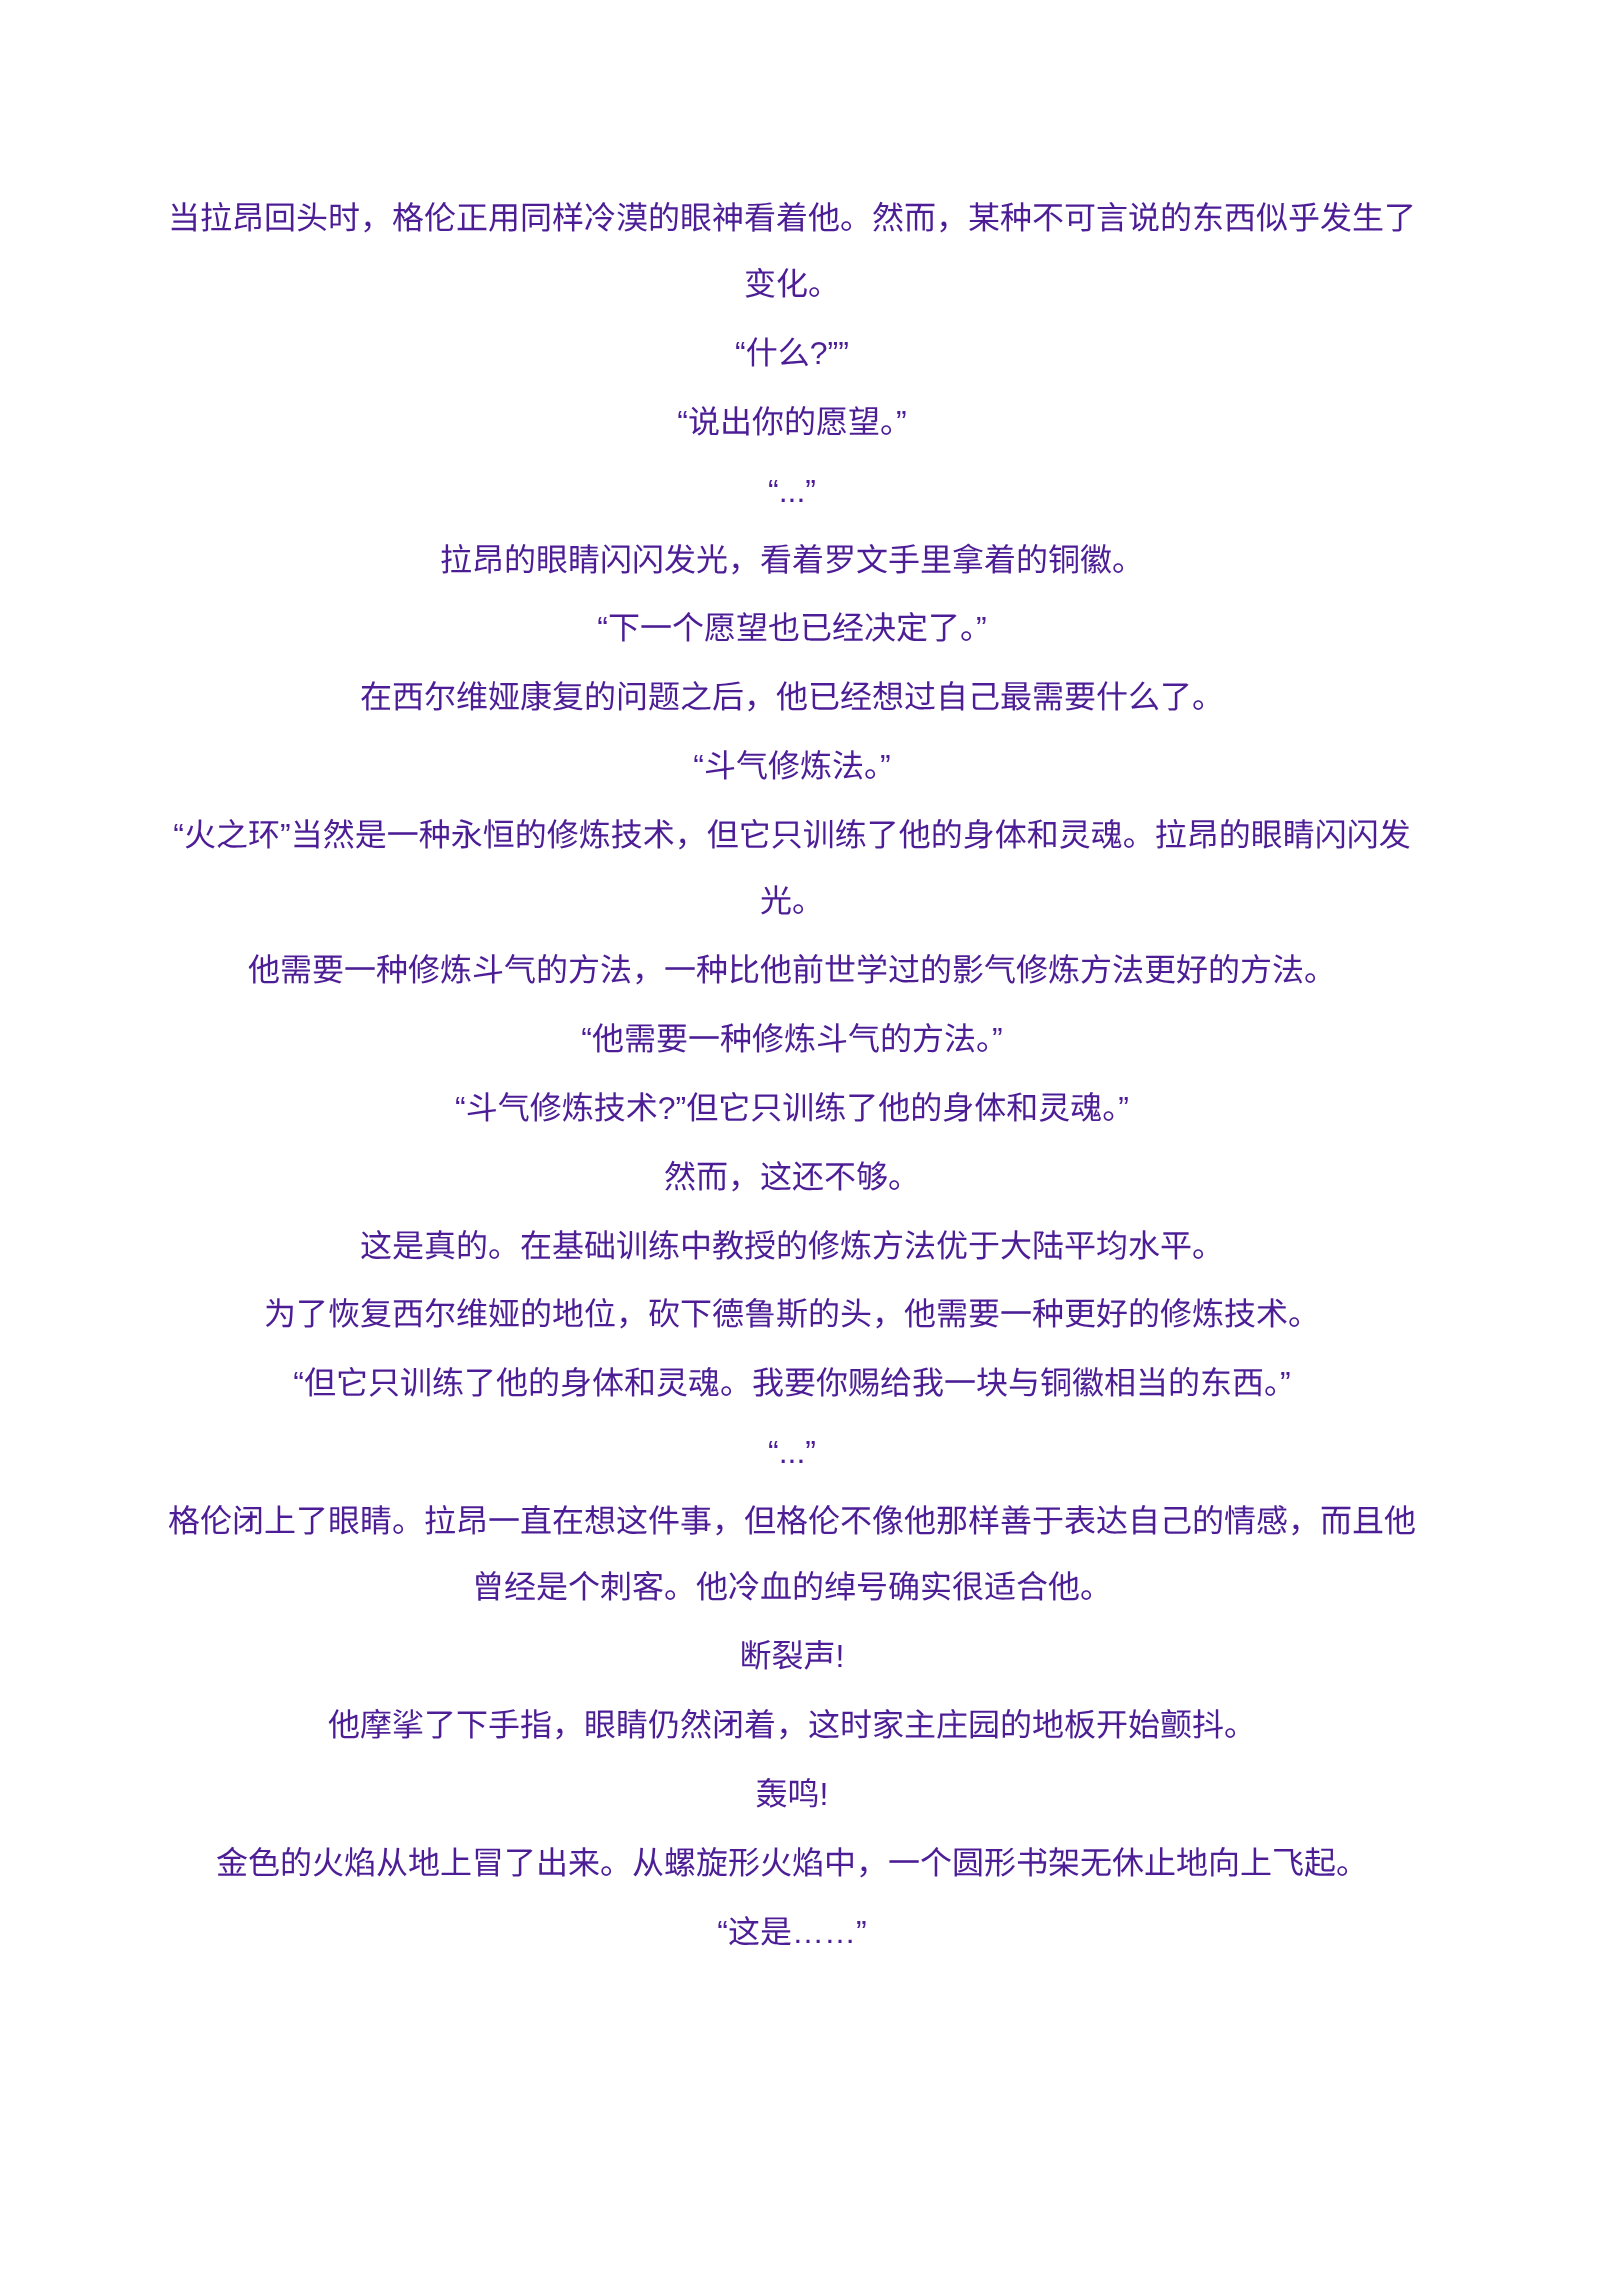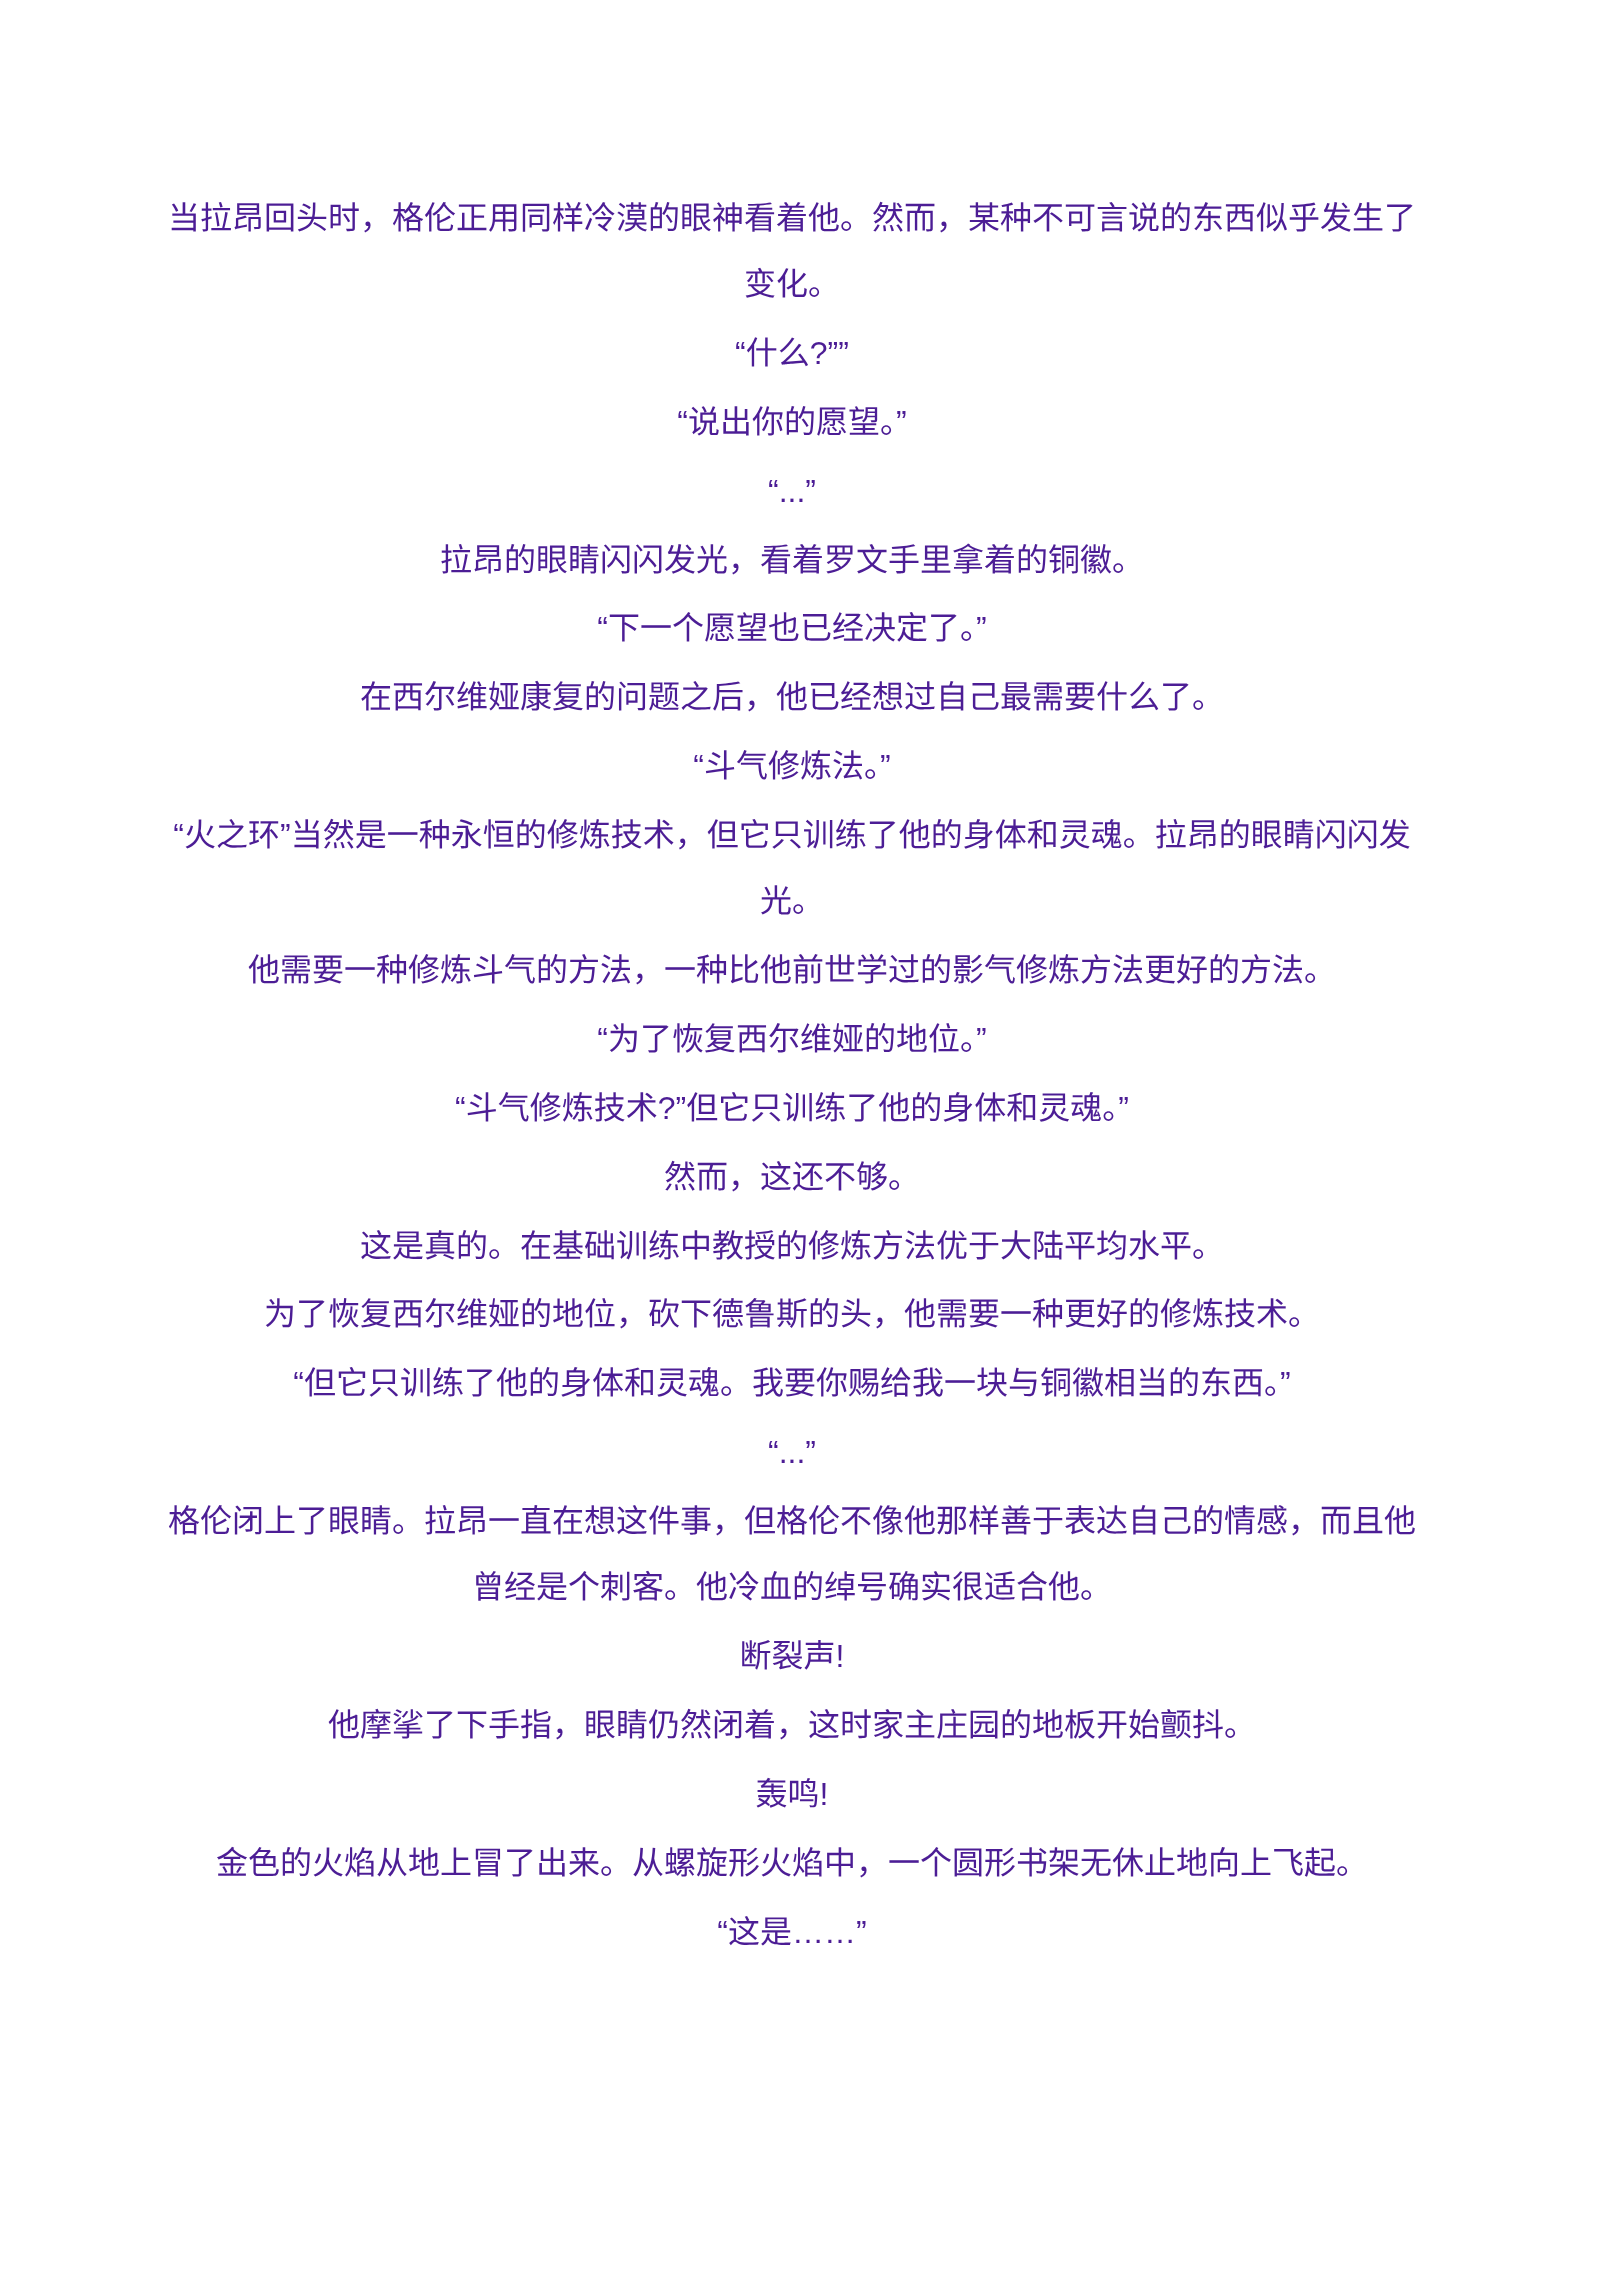--- a/index.html
+++ b/index.html
@@ -39,21 +39,21 @@
   <p>当拉昂回头时，格伦正用同样冷漠的眼神看着他。然而，某种不可言说的东西似乎发生了变化。</p>
   <p>“什么?””</p>
   <p>“说出你的愿望。”</p>
   <p>“...”</p>
   <p>拉昂的眼睛闪闪发光，看着罗文手里拿着的铜徽。</p>
   <p>“下一个愿望也已经决定了。”</p>
   <p>在西尔维娅康复的问题之后，他已经想过自己最需要什么了。</p>
   <p>“斗气修炼法。”</p>
   <p>“火之环”当然是一种永恒的修炼技术，但它只训练了他的身体和灵魂。拉昂的眼睛闪闪发光。</p>
   <p>他需要一种修炼斗气的方法，一种比他前世学过的影气修炼方法更好的方法。</p>
-  <p>“为了恢复西尔维娅的地位。”</p>
+  <p>“他需要一种修炼斗气的方法。”</p>
   <p>“斗气修炼技术?”但它只训练了他的身体和灵魂。”</p>
   <p>然而，这还不够。</p>
   <p>这是真的。在基础训练中教授的修炼方法优于大陆平均水平。</p>
   <p>为了恢复西尔维娅的地位，砍下德鲁斯的头，他需要一种更好的修炼技术。</p>
   <p>“但它只训练了他的身体和灵魂。我要你赐给我一块与铜徽相当的东西。”</p>
   <p>“...”</p>
   <p>格伦闭上了眼睛。拉昂一直在想这件事，但格伦不像他那样善于表达自己的情感，而且他曾经是个刺客。他冷血的绰号确实很适合他。</p>
   <p>断裂声!</p>
   <p>他摩挲了下手指，眼睛仍然闭着，这时家主庄园的地板开始颤抖。</p>
   <p>轰鸣!</p>

